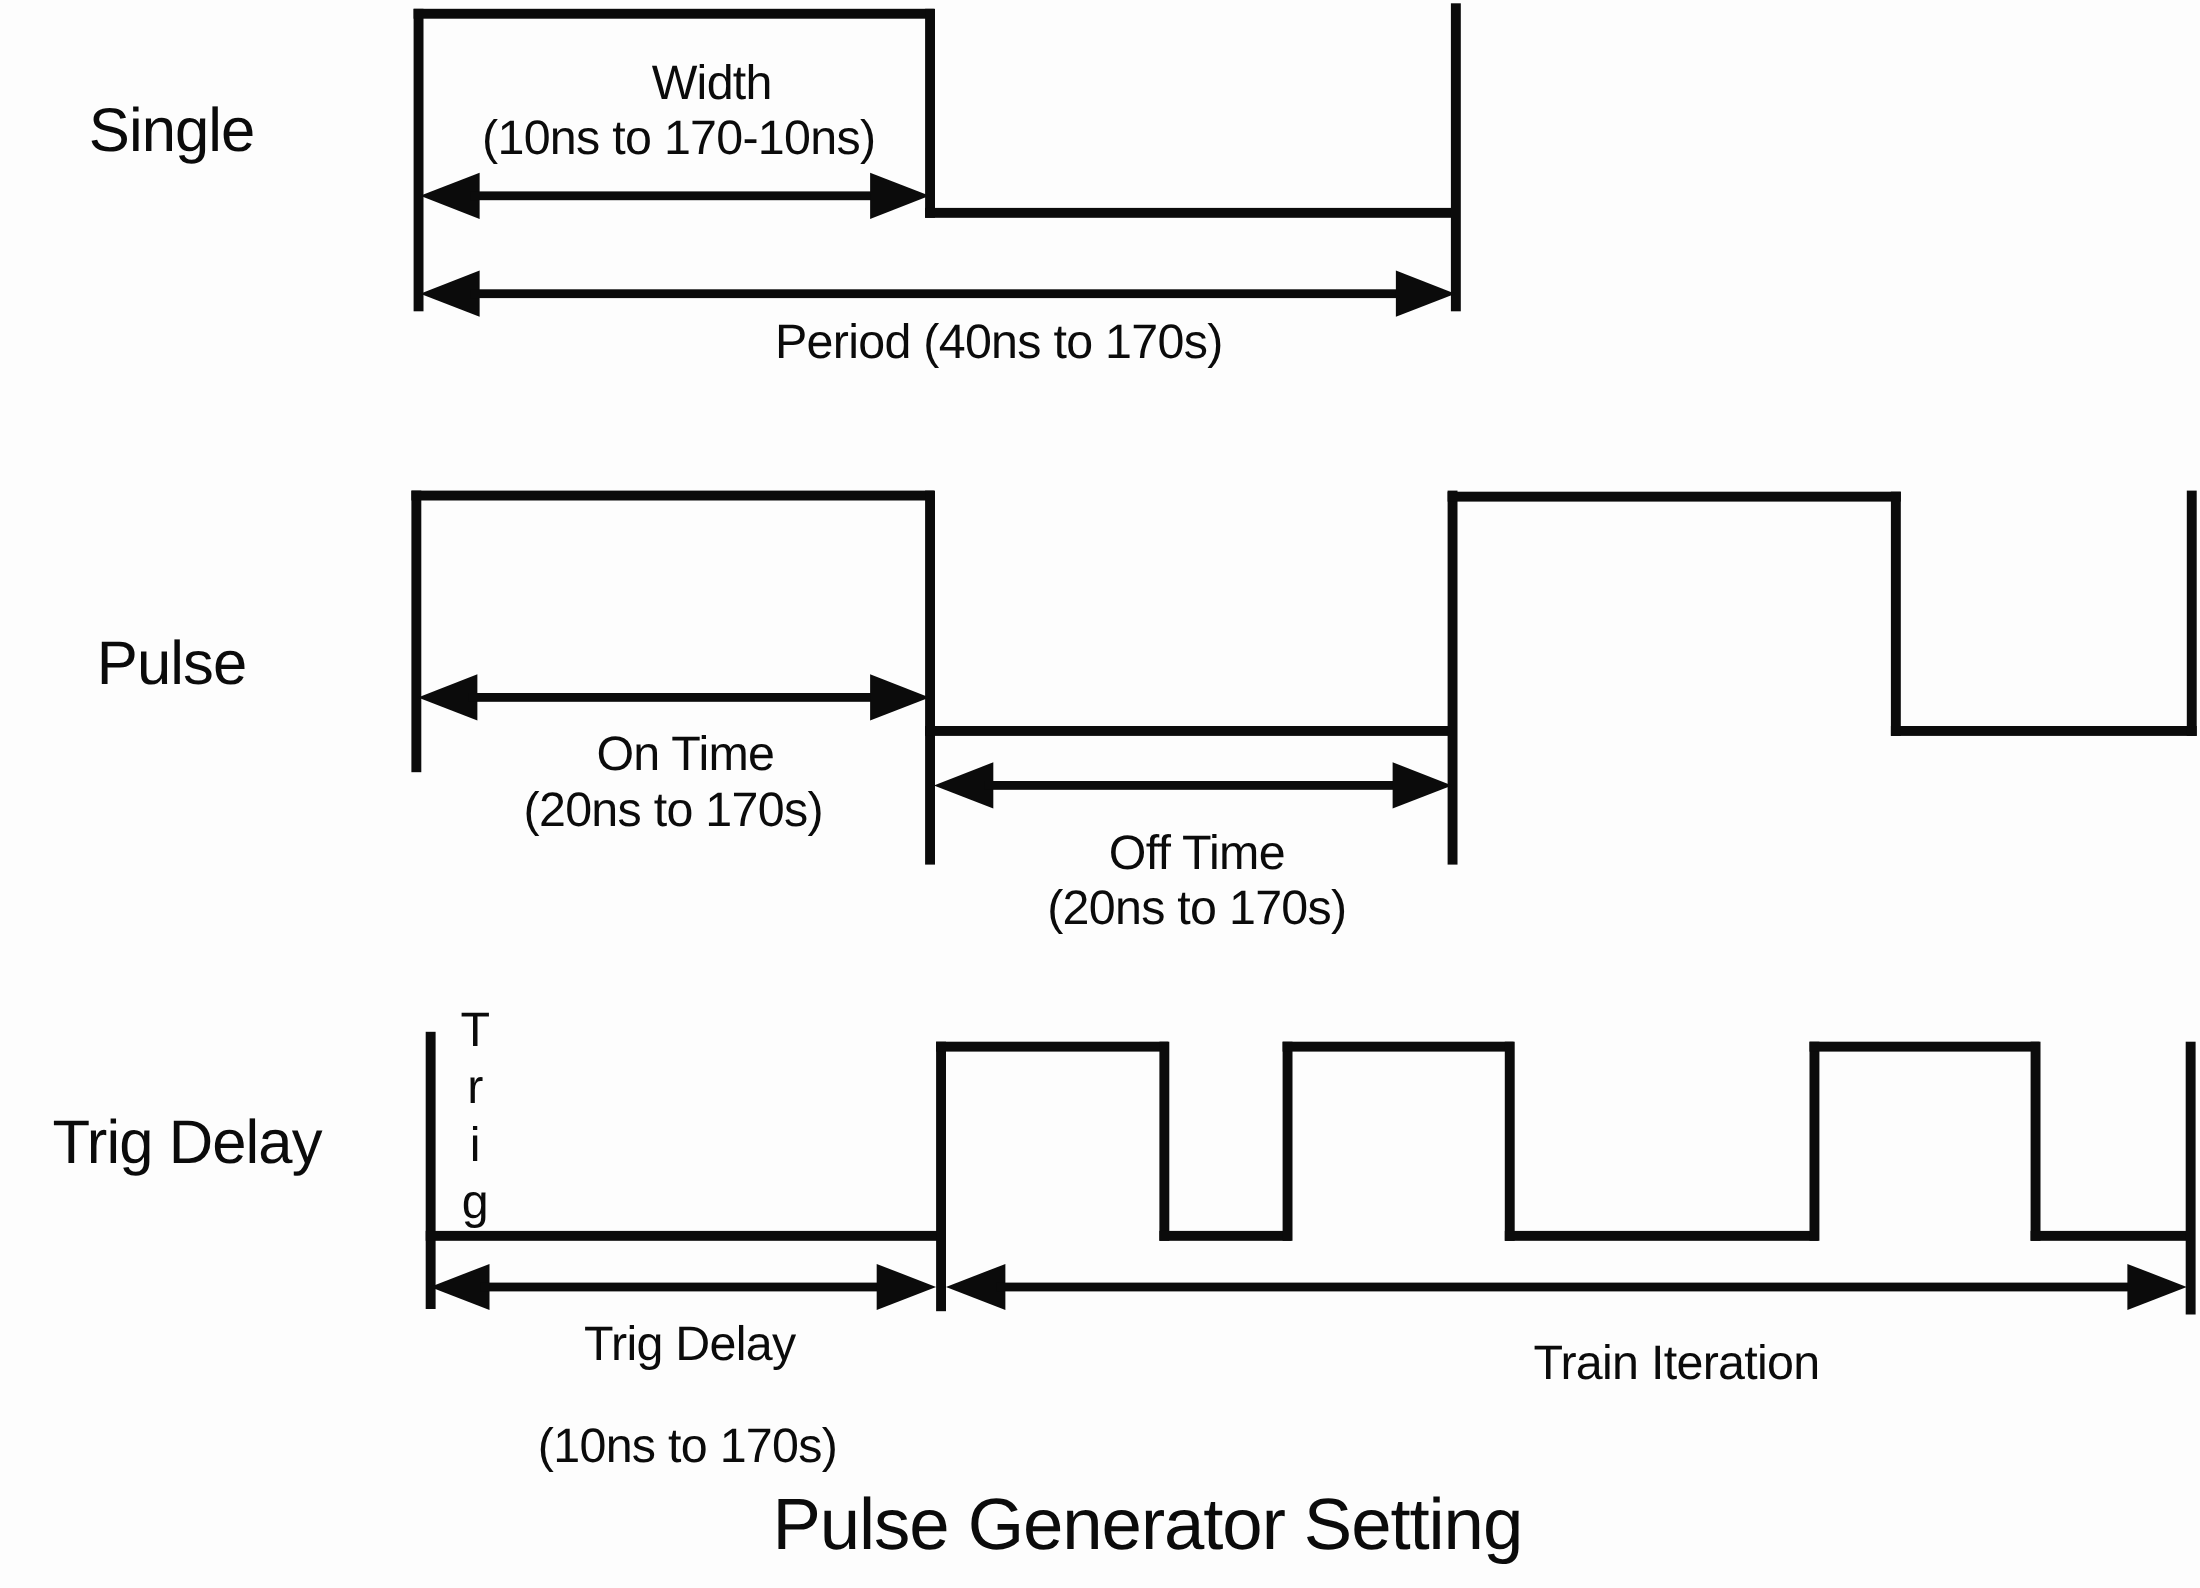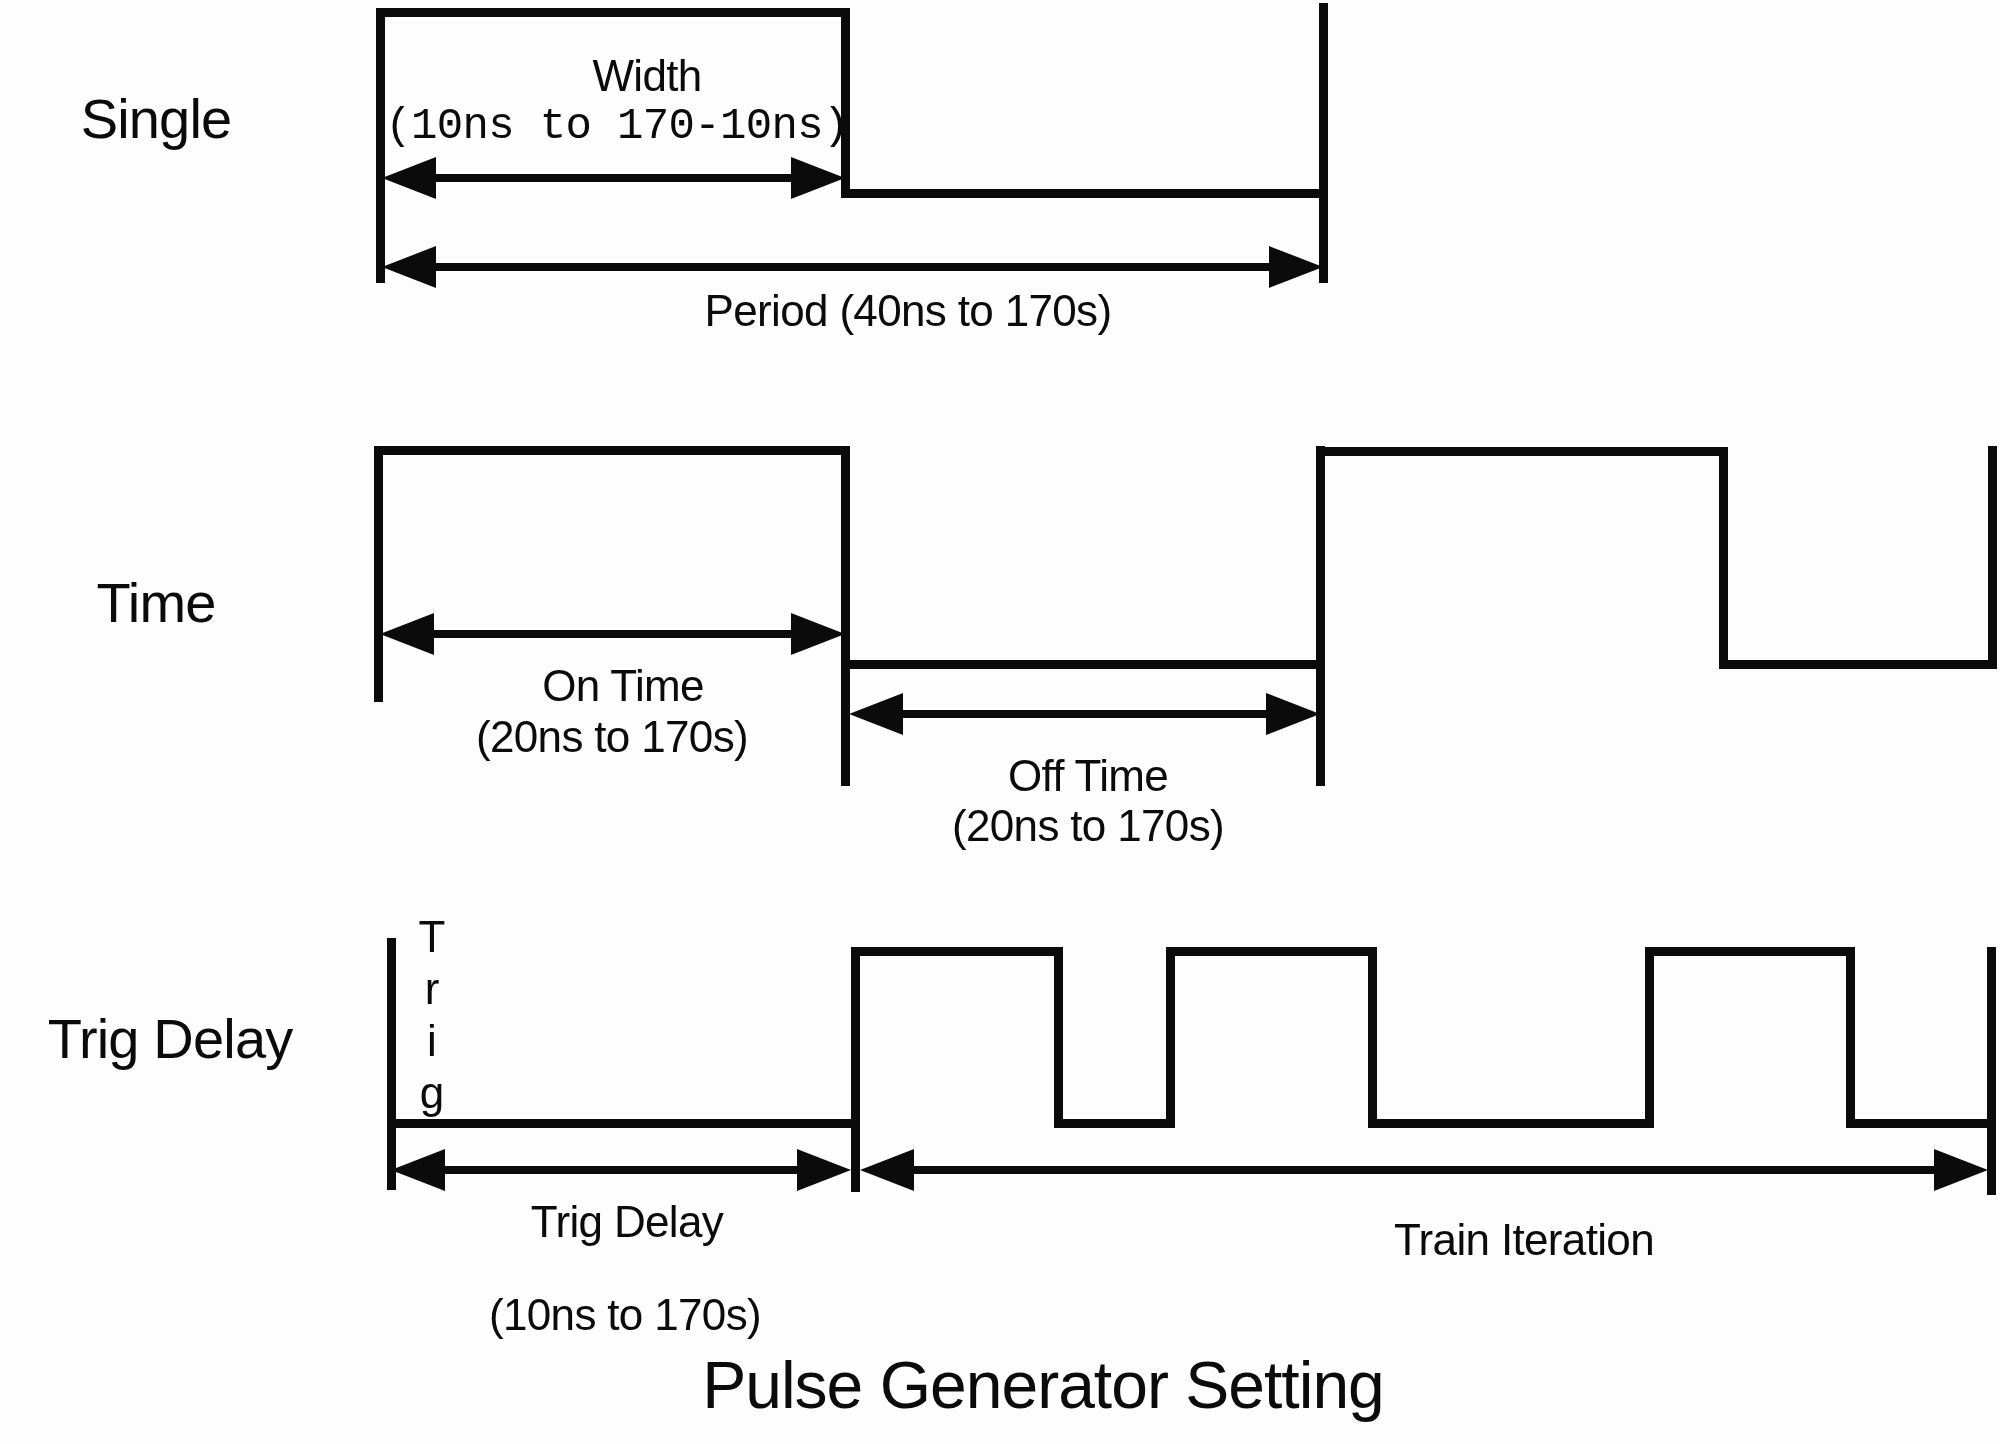--- a/index.html
+++ b/index.html
@@ -47,39 +47,39 @@
   <div>
     <div class="txt lbl" style="left:156px; top:118px;">Single</div>
 
     <div class="v" style="left:376px; top:8px; height:275px;"></div>
     <div class="h" style="left:376px; top:8px; width:473px;"></div>
     <div class="v" style="left:841px; top:8px; height:190px;"></div>
     <div class="h" style="left:841px; top:189px; width:486px;"></div>
     <div class="v" style="left:1319px; top:3px; height:280px;"></div>
 
     <div class="txt ann" style="left:647px; top:76px;">Width</div>
-    <div class="txt ann" style="left:617px; top:126px;font-family:Liberation Mono, monospace;">(10ns to 170-10ns)</div>
+    <div class="txt ann" style="left:617px; top:126px;">(10ns to 170-10ns)</div>
 
     <div class="darrow" style="left:382px; top:178px; width:463px;">
       <div class="hl"></div>
       <div class="shaft"></div>
       <div class="hr"></div>
     </div>
 
     <div class="darrow" style="left:382px; top:267px; width:941px;">
       <div class="hl"></div>
       <div class="shaft"></div>
       <div class="hr"></div>
     </div>
 
     <div class="txt ann" style="left:908px; top:311px;">Period (40ns to 170s)</div>
   </div>
 
   <div>
-    <div class="txt lbl" style="left:156px; top:602px;">Time</div>
+    <div class="txt lbl" style="left:156px; top:602px;">Pulse</div>
 
     <div class="v" style="left:374px; top:446px; height:256px;"></div>
     <div class="h" style="left:374px; top:446px; width:475px;"></div>
     <div class="v" style="left:841px; top:446px; height:340px;"></div>
     <div class="h" style="left:841px; top:660px; width:483px;"></div>
     <div class="v" style="left:1316px; top:446px; height:340px;"></div>
     <div class="h" style="left:1316px; top:447px; width:412px;"></div>
     <div class="v" style="left:1719px; top:447px; height:222px;"></div>
     <div class="h" style="left:1719px; top:660px; width:278px;"></div>
     <div class="v" style="left:1988px; top:446px; height:223px;"></div>

